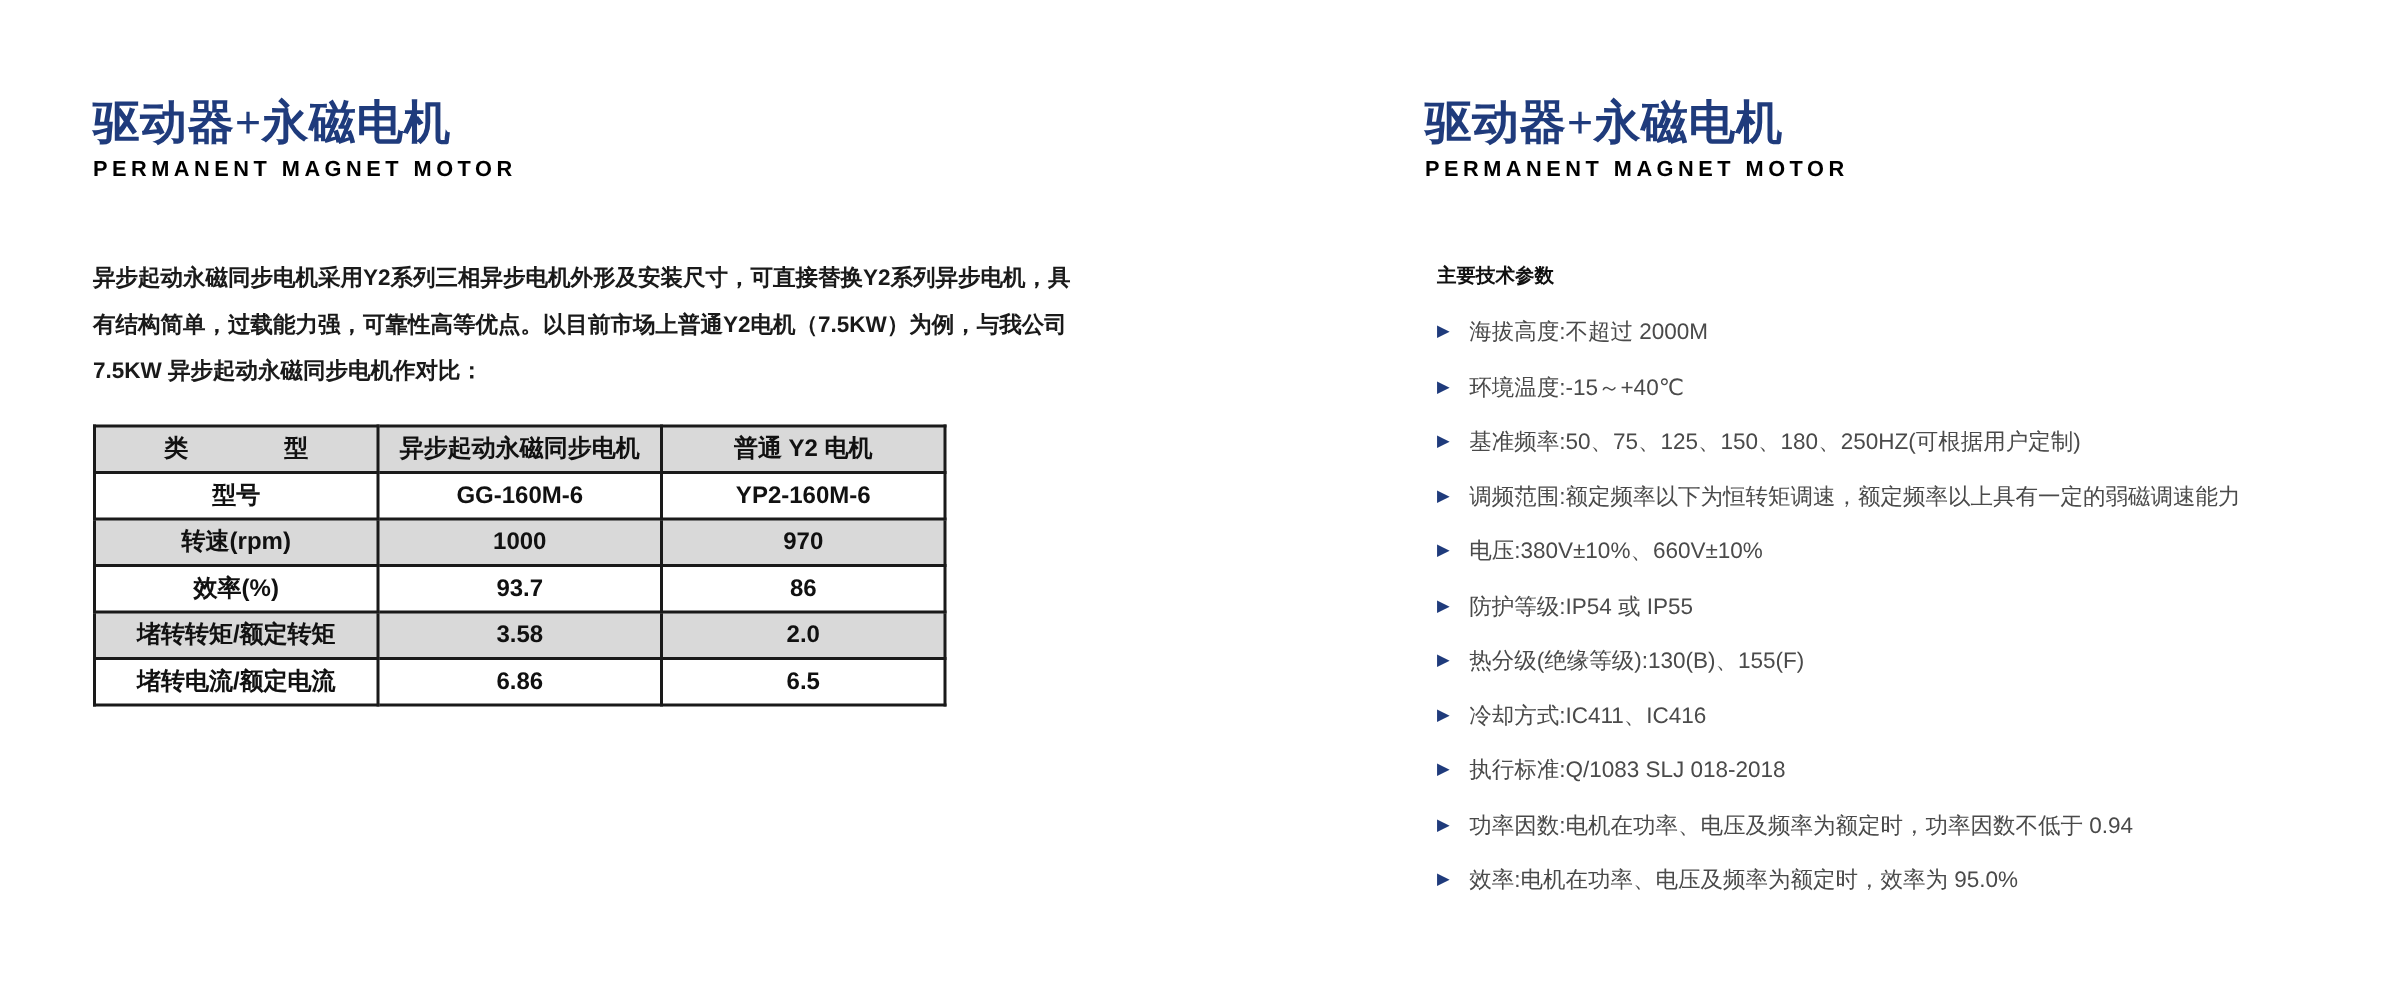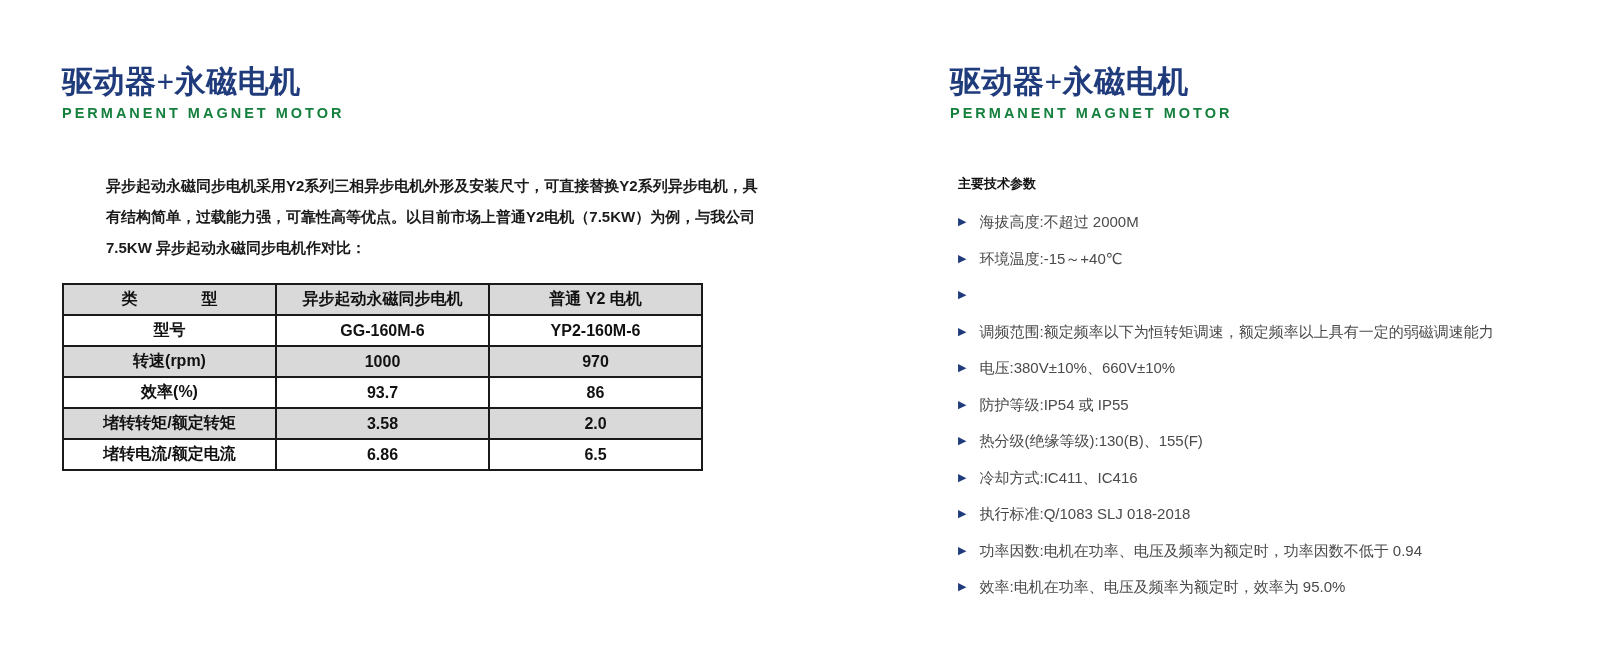--- a/index.html
+++ b/index.html
@@ -22,47 +22,46 @@
     font-weight: 900;
     color: #1f3b7c;
     letter-spacing: 0.5px;
     line-height: 1.15;
     font-family: Liberation Serif, serif;
   }
   .brand-subtitle {
     margin-top: 5px;
     font-size: 14.5px;
     font-weight: 800;
-    color: #15803d;
+    color: #000000;
     letter-spacing: 3px;
     white-space: nowrap;
   }
 
   
   .left-head { left: 62px; top: 64px; position: absolute; }
   .intro {
     position: absolute;
     left: 62px;
     top: 170px;
     width: 600px;
     font-size: 15px;
     font-weight: 700;
     color: #1a1a1a;
   }
   .intro .line {
     line-height: 31px;
     white-space: nowrap;
-    margin-left: 44px;
   }
 
   table.compare {
     position: absolute;
     left: 62px;
     top: 283px;
-    width: 641px;
+    width: 569px;
     border-collapse: collapse;
     table-layout: fixed;
   }
   table.compare th, table.compare td {
     border: 2px solid #1a1a1a;
     height: 29px;
     padding: 0 4px;
     text-align: center;
     vertical-align: middle;
     font-size: 16px;
@@ -169,20 +168,21 @@
   <div class="spec-item">
     <span class="marker">▶</span>
     <span>海拔高度:不超过 2000M</span>
   </div>
   <div class="spec-item">
     <span class="marker">▶</span>
     <span>环境温度:-15～+40℃</span>
   </div>
   <div class="spec-item">
     <span class="marker">▶</span>
+    <span>基准频率:50、75、125、150、180、250HZ(可根据用户定制)</span>
   </div>
   <div class="spec-item">
     <span class="marker">▶</span>
     <span>调频范围:额定频率以下为恒转矩调速，额定频率以上具有一定的弱磁调速能力</span>
   </div>
   <div class="spec-item">
     <span class="marker">▶</span>
     <span>电压:380V±10%、660V±10%</span>
   </div>
   <div class="spec-item">

